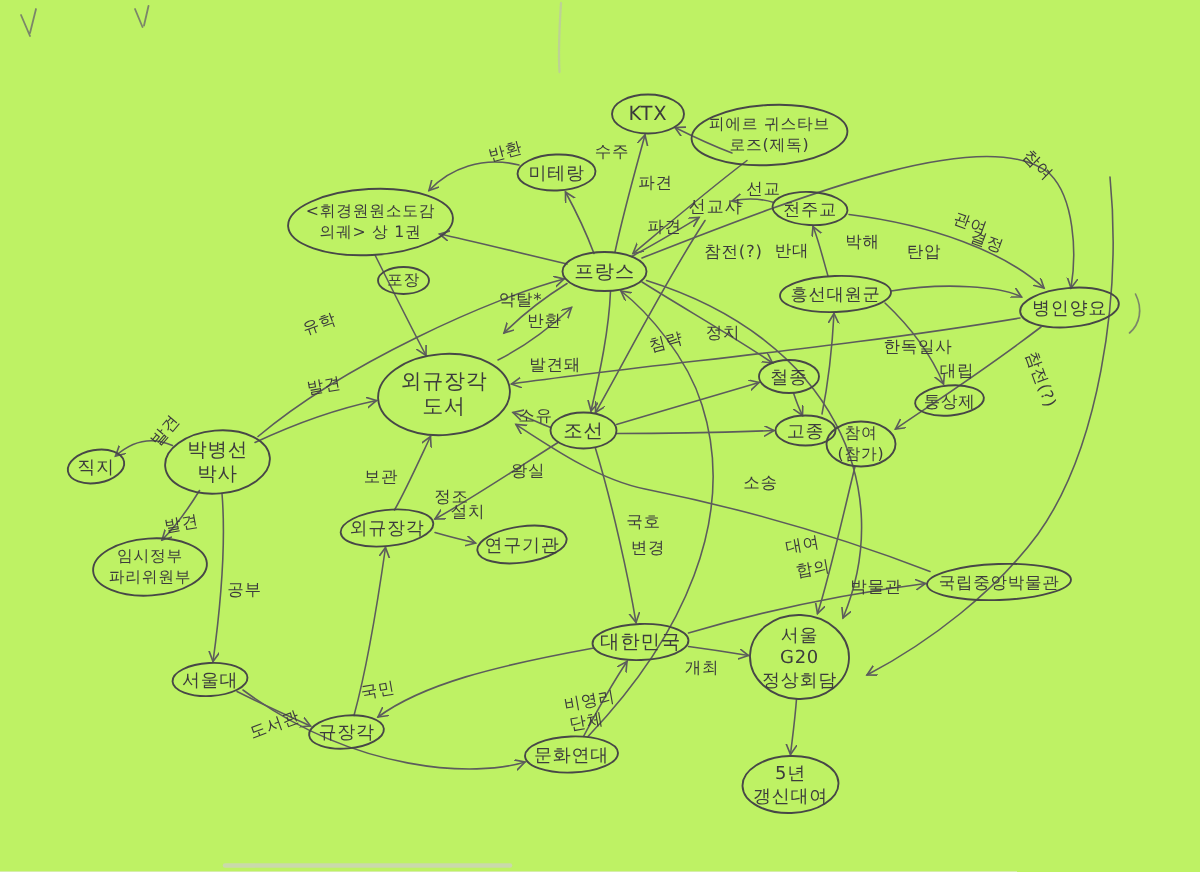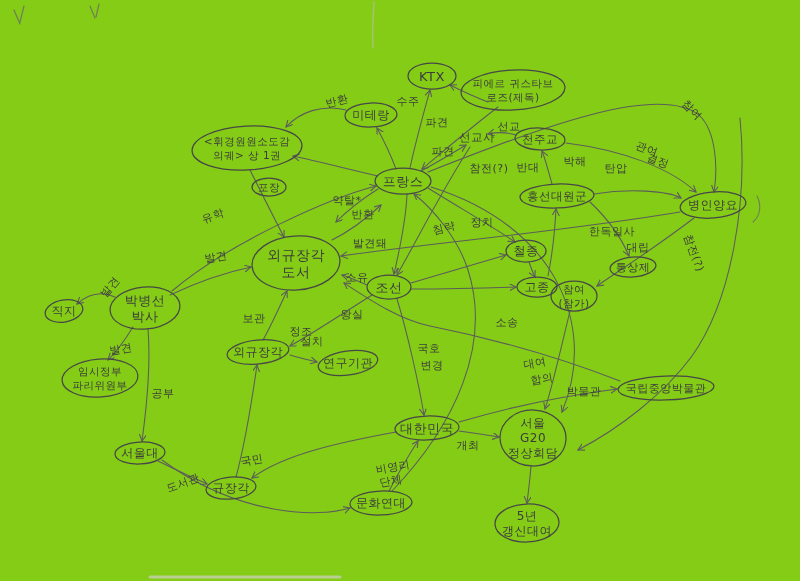--- a/index.html
+++ b/index.html
@@ -1,18 +1,18 @@
 <!DOCTYPE html>
 <html><head>
 <meta charset="utf-8">
 <style>
   html,body{margin:0;padding:0;background:#e9e9e6;}
   .paper{
     position:relative;width:800px;height:581px;margin:0;
-    background:#84cc16;overflow:hidden;
+    background:#bef264;overflow:hidden;
     font-family:"DejaVu Sans","Liberation Sans",sans-serif;
   }
   svg{position:absolute;left:0;top:0;}
   svg text{fill:#3c3c3c;letter-spacing:.5px;}
   .edge{fill:none;stroke:#5c5c5c;stroke-width:1.05;stroke-linecap:round;}
   .node-outline{fill:none;stroke:#474747;stroke-width:1.25;}
   .mark{fill:none;stroke-linecap:round;}
 </style>
 </head>
 <body>

